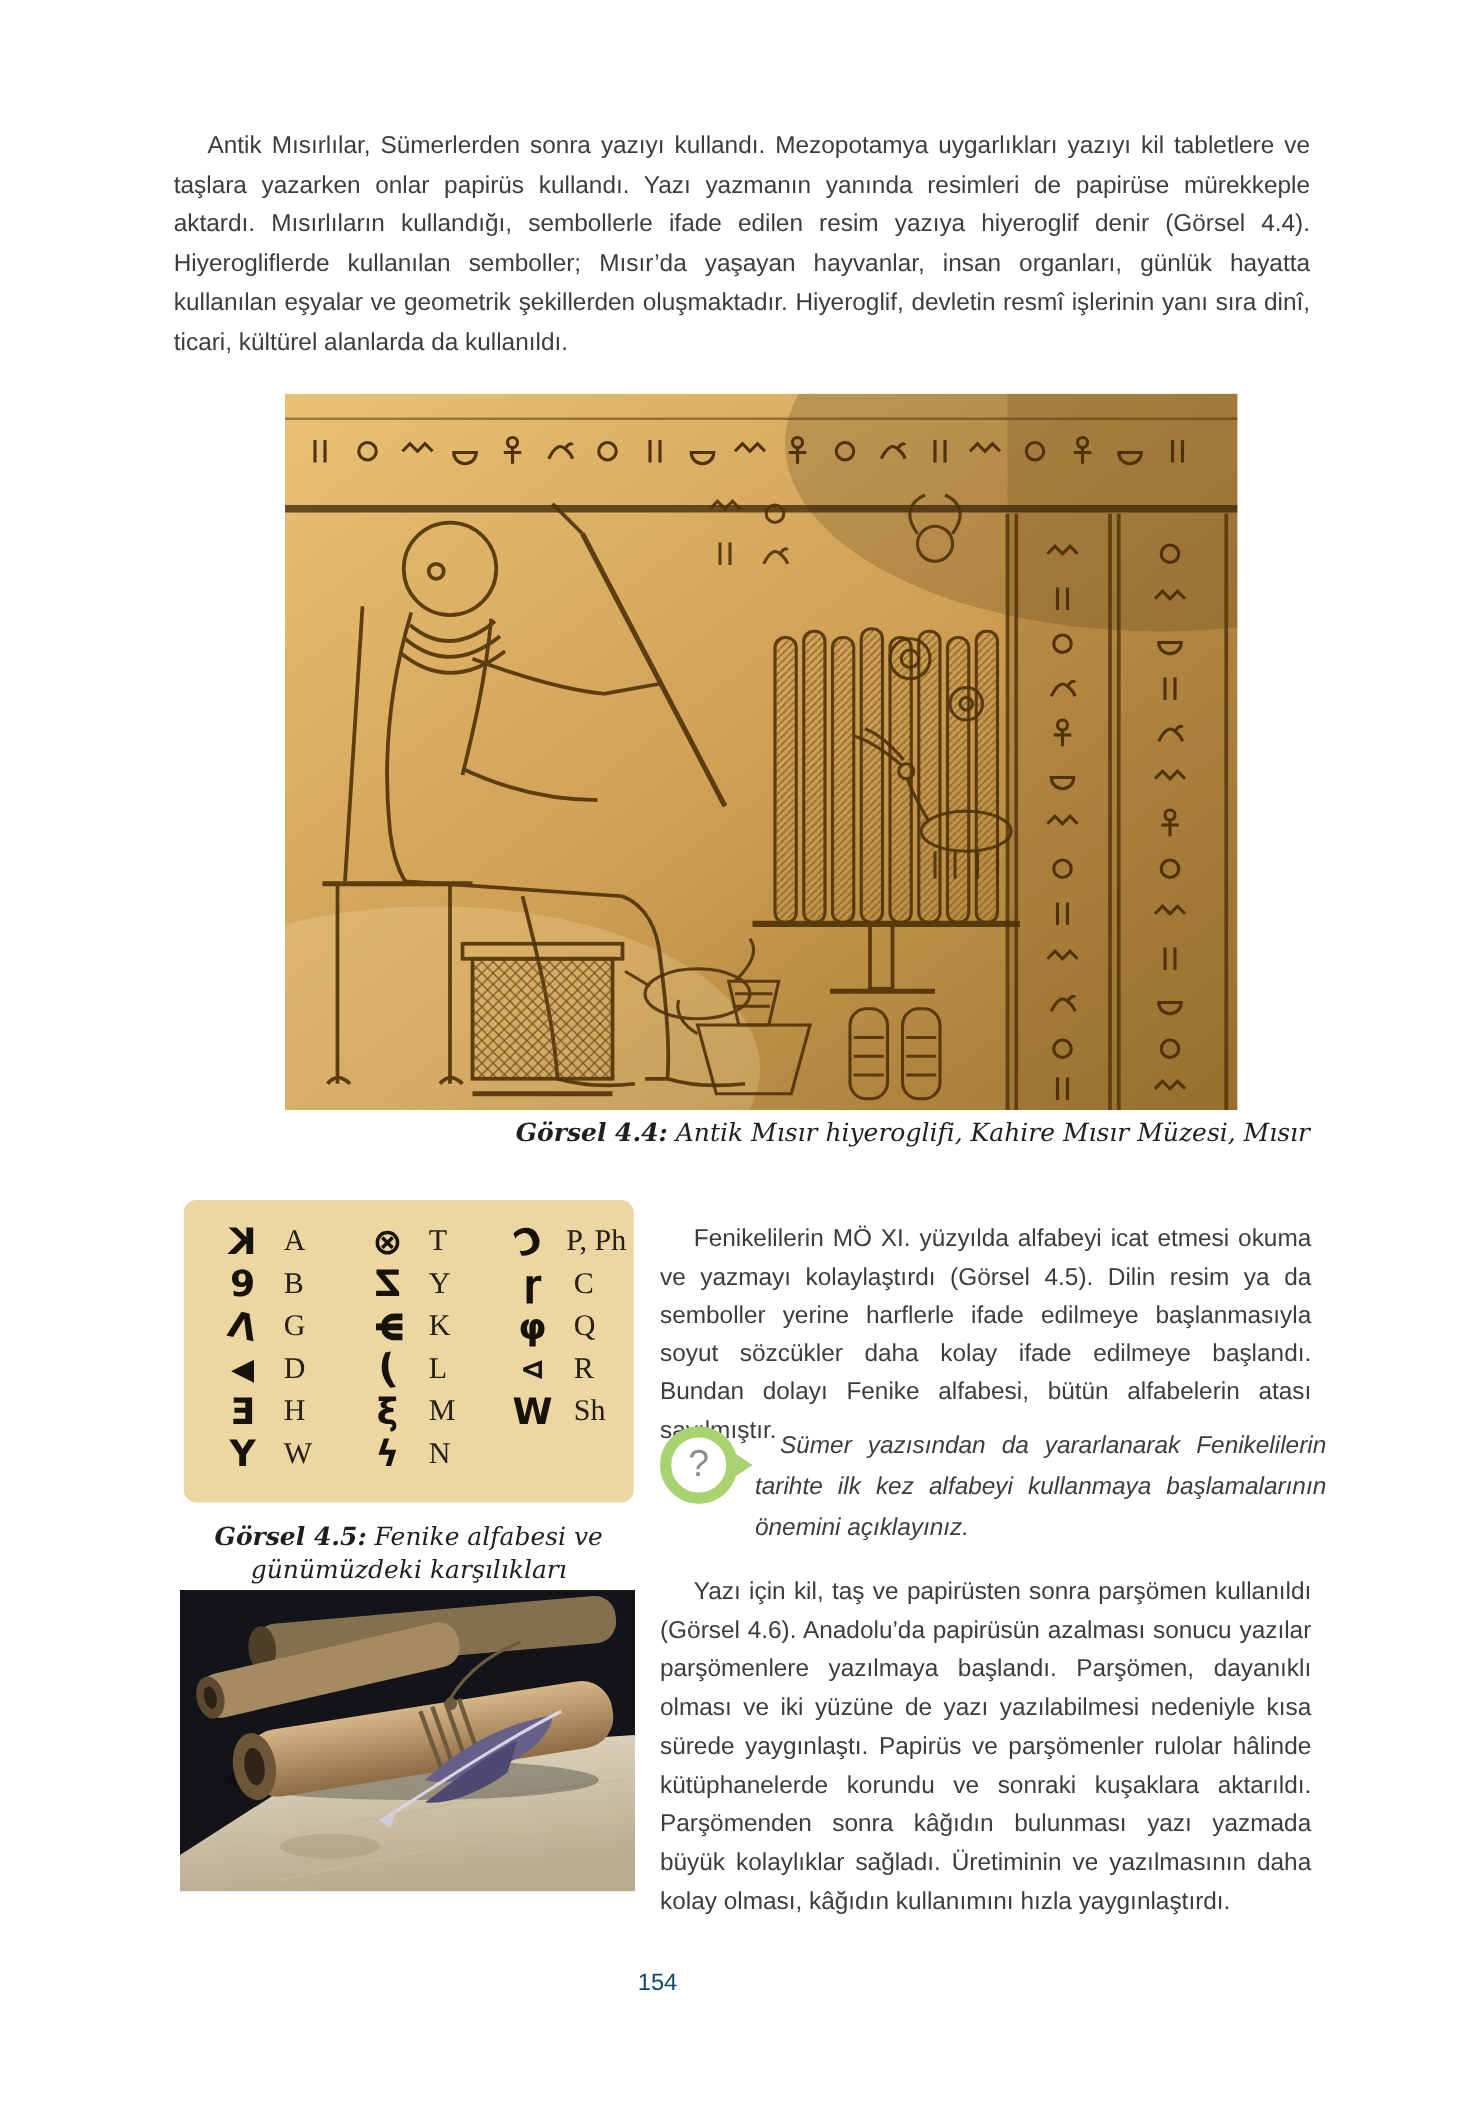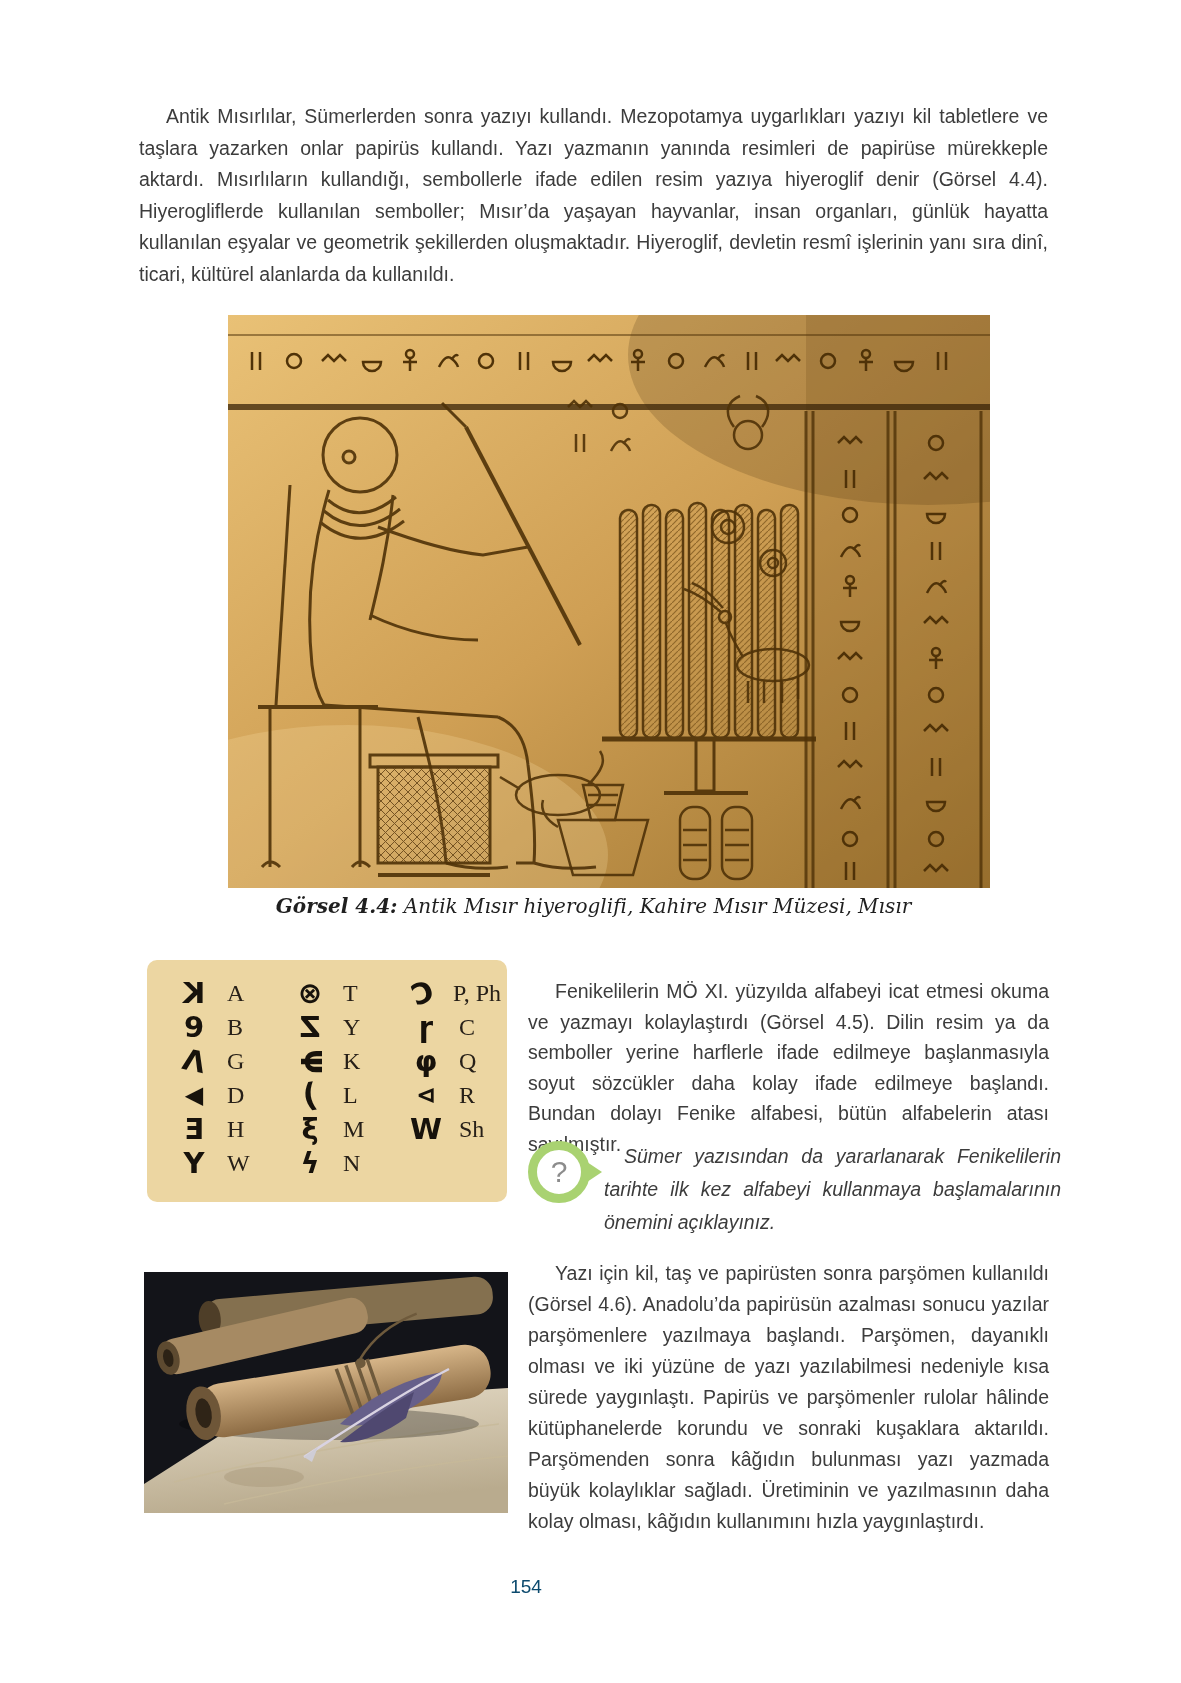--- a/index.html
+++ b/index.html
@@ -11,21 +11,21 @@
   #fenike-para{left:528px;top:976px;width:521px;line-height:30.5px;}
   #parsomen-para{left:528px;top:1258px;width:521px;line-height:31px;}
   .figure{position:absolute;}
   #fig44{left:228px;top:315px;width:762px;height:573px;}
   #fig46{left:144px;top:1272px;width:364px;height:241px;}
   .figure svg{display:block;}
   .cap{position:absolute;margin:0;text-align:center;
        font-family:"DejaVu Serif","Liberation Serif",serif;font-style:italic;
        font-size:20px;line-height:26px;color:#1f1f1f;}
   .cap b{font-weight:bold;}
-  #cap44{left:139px;top:893px;width:909px;}
+  #cap44{left:139px;top:893px;width:909px;text-align:right;}
   #cap45{left:147px;top:1216px;width:360px;}
   #cap46{left:144px;top:1520px;width:364px;}
   
   #alpha-box{position:absolute;left:147px;top:960px;width:360px;height:242px;
              background:#ecd6a2;border-radius:10px;}
   .alpha-grid{display:flex;padding:16px 0 0 22px;}
   .alpha-col{width:116px;display:flex;flex-direction:column;}
   .alpha-col.c3{width:100px;}
   .alpha-row{height:34px;display:flex;align-items:center;}
   .g{display:inline-block;width:50px;text-align:center;
@@ -303,20 +303,24 @@
             <span class="l">R</span>
           </div>
         <div class="alpha-row">
             <span class="g">W</span>
             <span class="l">Sh</span>
           </div>
       </div>
     </div>
   </div>
 
+  <p class="cap" id="cap45">
+    <b>Görsel 4.5:</b> 
+    <span>Fenike alfabesi ve günümüzdeki karşılıkları</span>
+  </p>
 
   <p class="para" id="fenike-para">Fenikelilerin MÖ XI. yüzyılda alfabeyi icat etmesi okuma ve yazmayı kolaylaştırdı (Görsel 4.5). Dilin resim ya da semboller yerine harflerle ifade edilmeye başlanmasıyla soyut sözcükler daha kolay ifade edilmeye başlandı. Bundan dolayı Fenike alfabesi, bütün alfabelerin atası sayılmıştır.</p>
 
   <div id="q-icon">
     <div class="q-circle">?</div>
     <div class="q-tail"></div>
   </div>
   <p id="q-text">Sümer yazısından da yararlanarak Fenikelilerin tarihte ilk kez alfabeyi kullanmaya başlamalarının önemini açıklayınız.</p>
 
   <p class="para" id="parsomen-para">Yazı için kil, taş ve papirüsten sonra parşömen kullanıldı (Görsel 4.6). Anadolu’da papirüsün azalması sonucu yazılar parşömenlere yazılmaya başlandı. Parşömen, dayanıklı olması ve iki yüzüne de yazı yazılabilmesi nedeniyle kısa sürede yaygınlaştı. Papirüs ve parşömenler rulolar hâlinde kütüphanelerde korundu ve sonraki kuşaklara aktarıldı. Parşömenden sonra kâğıdın bulunması yazı yazmada büyük kolaylıklar sağladı. Üretiminin ve yazılmasının daha kolay olması, kâğıdın kullanımını hızla yaygınlaştırdı.</p>

